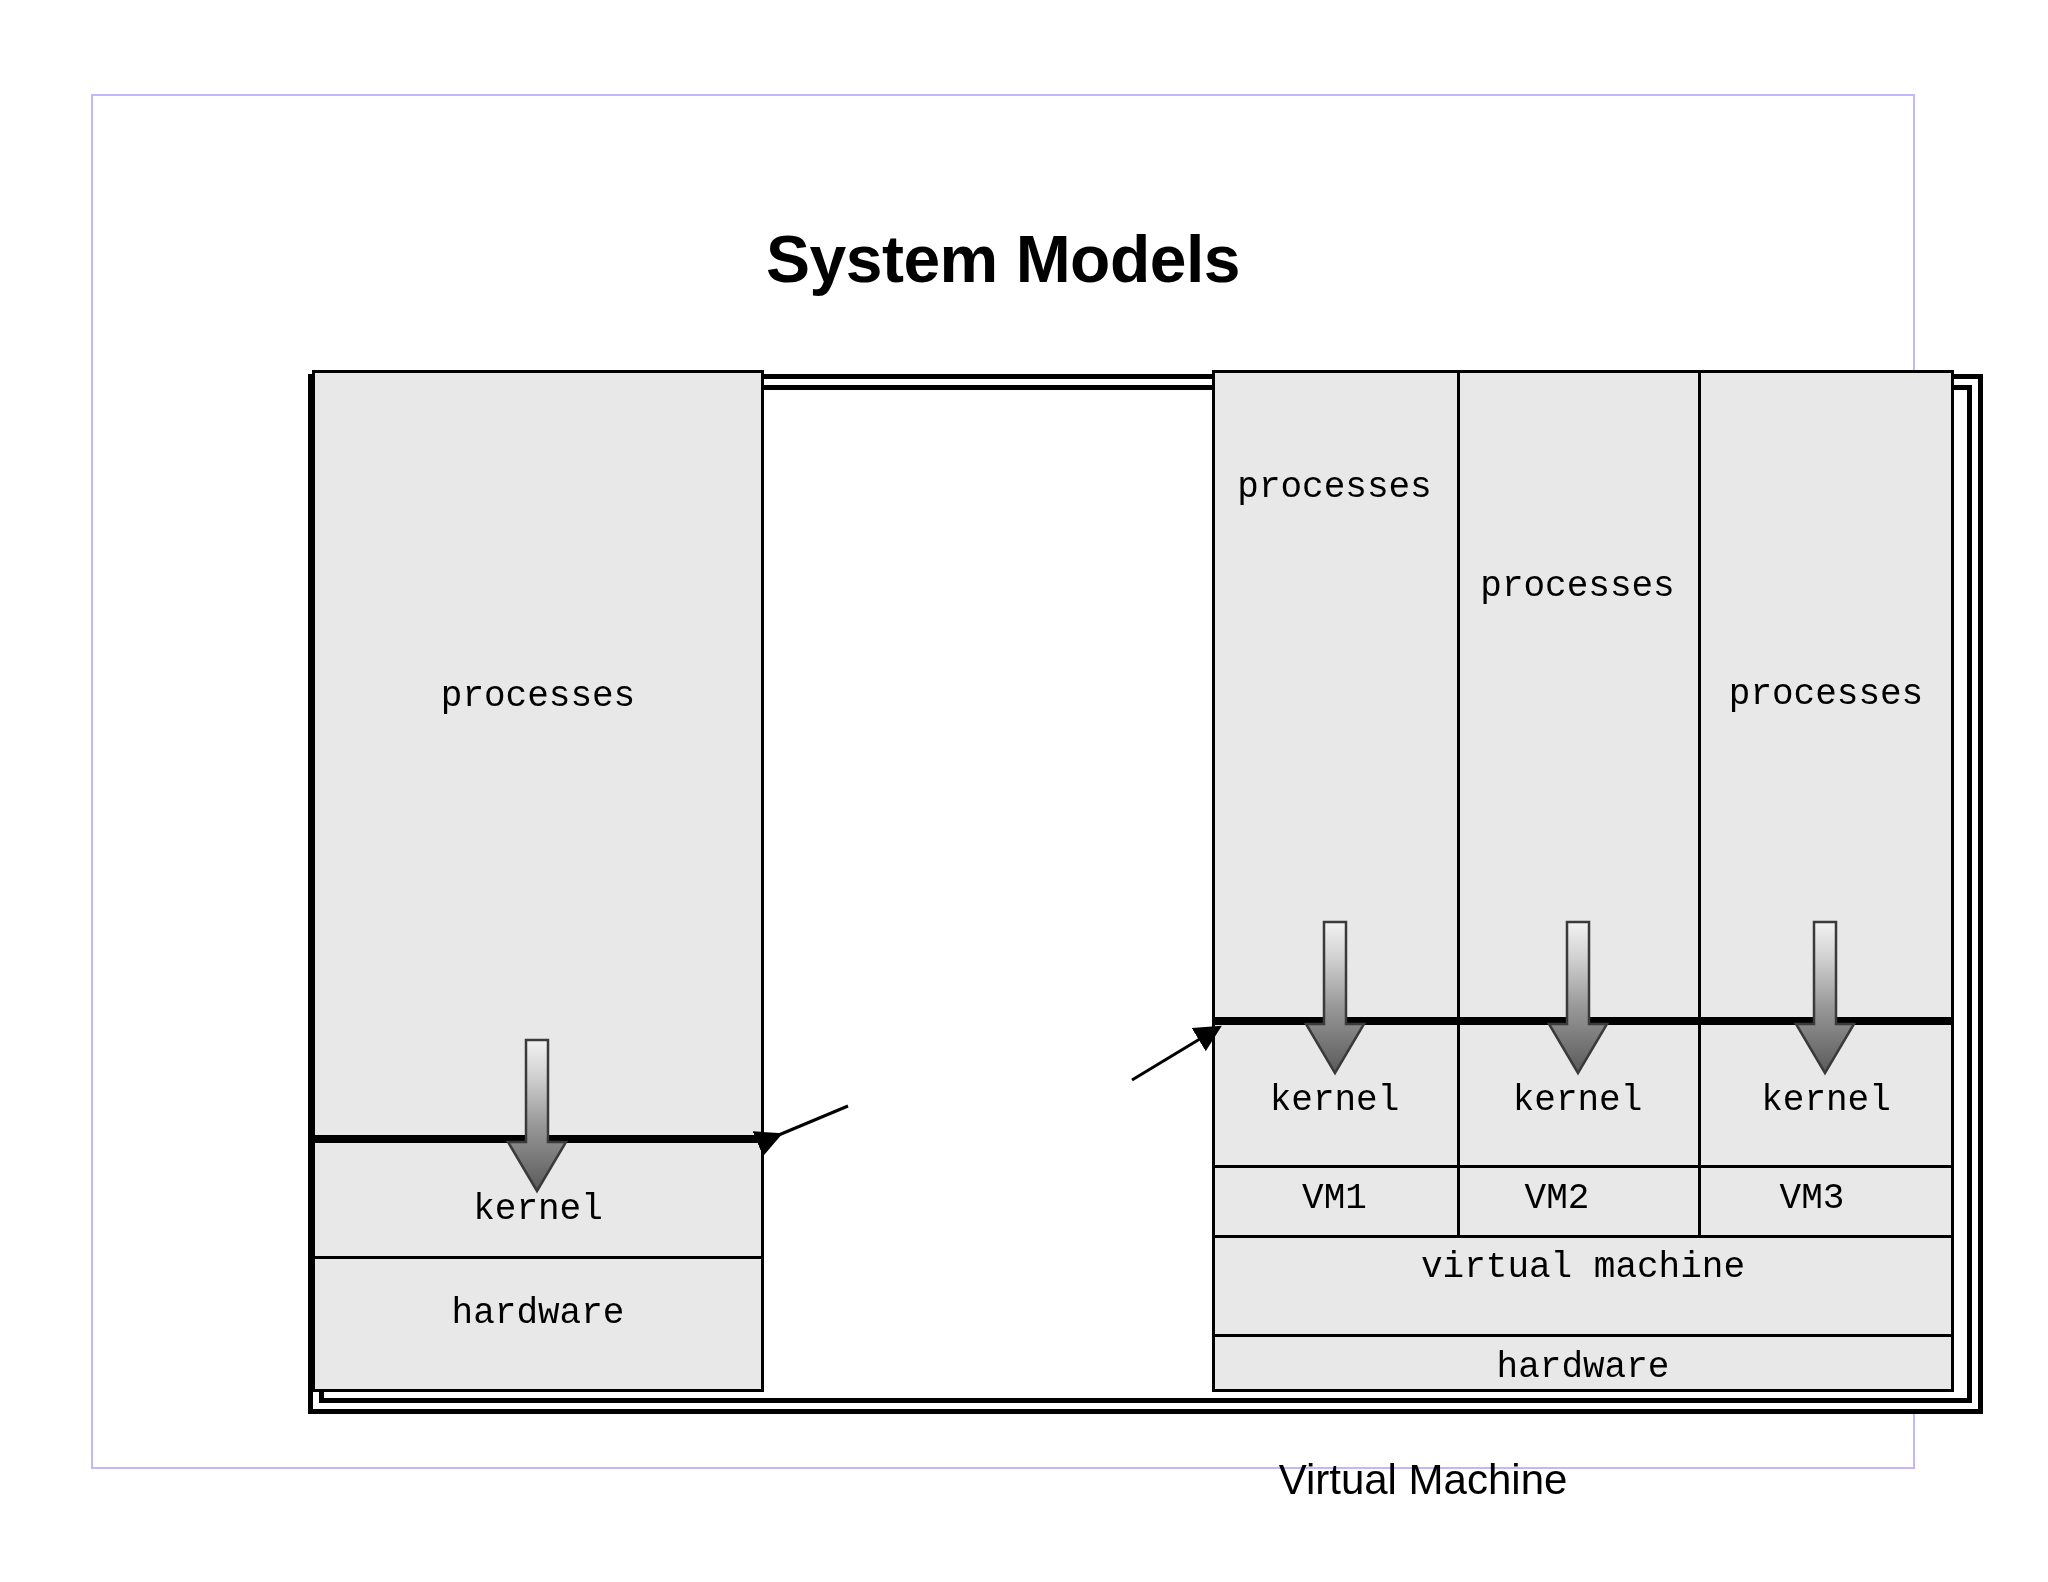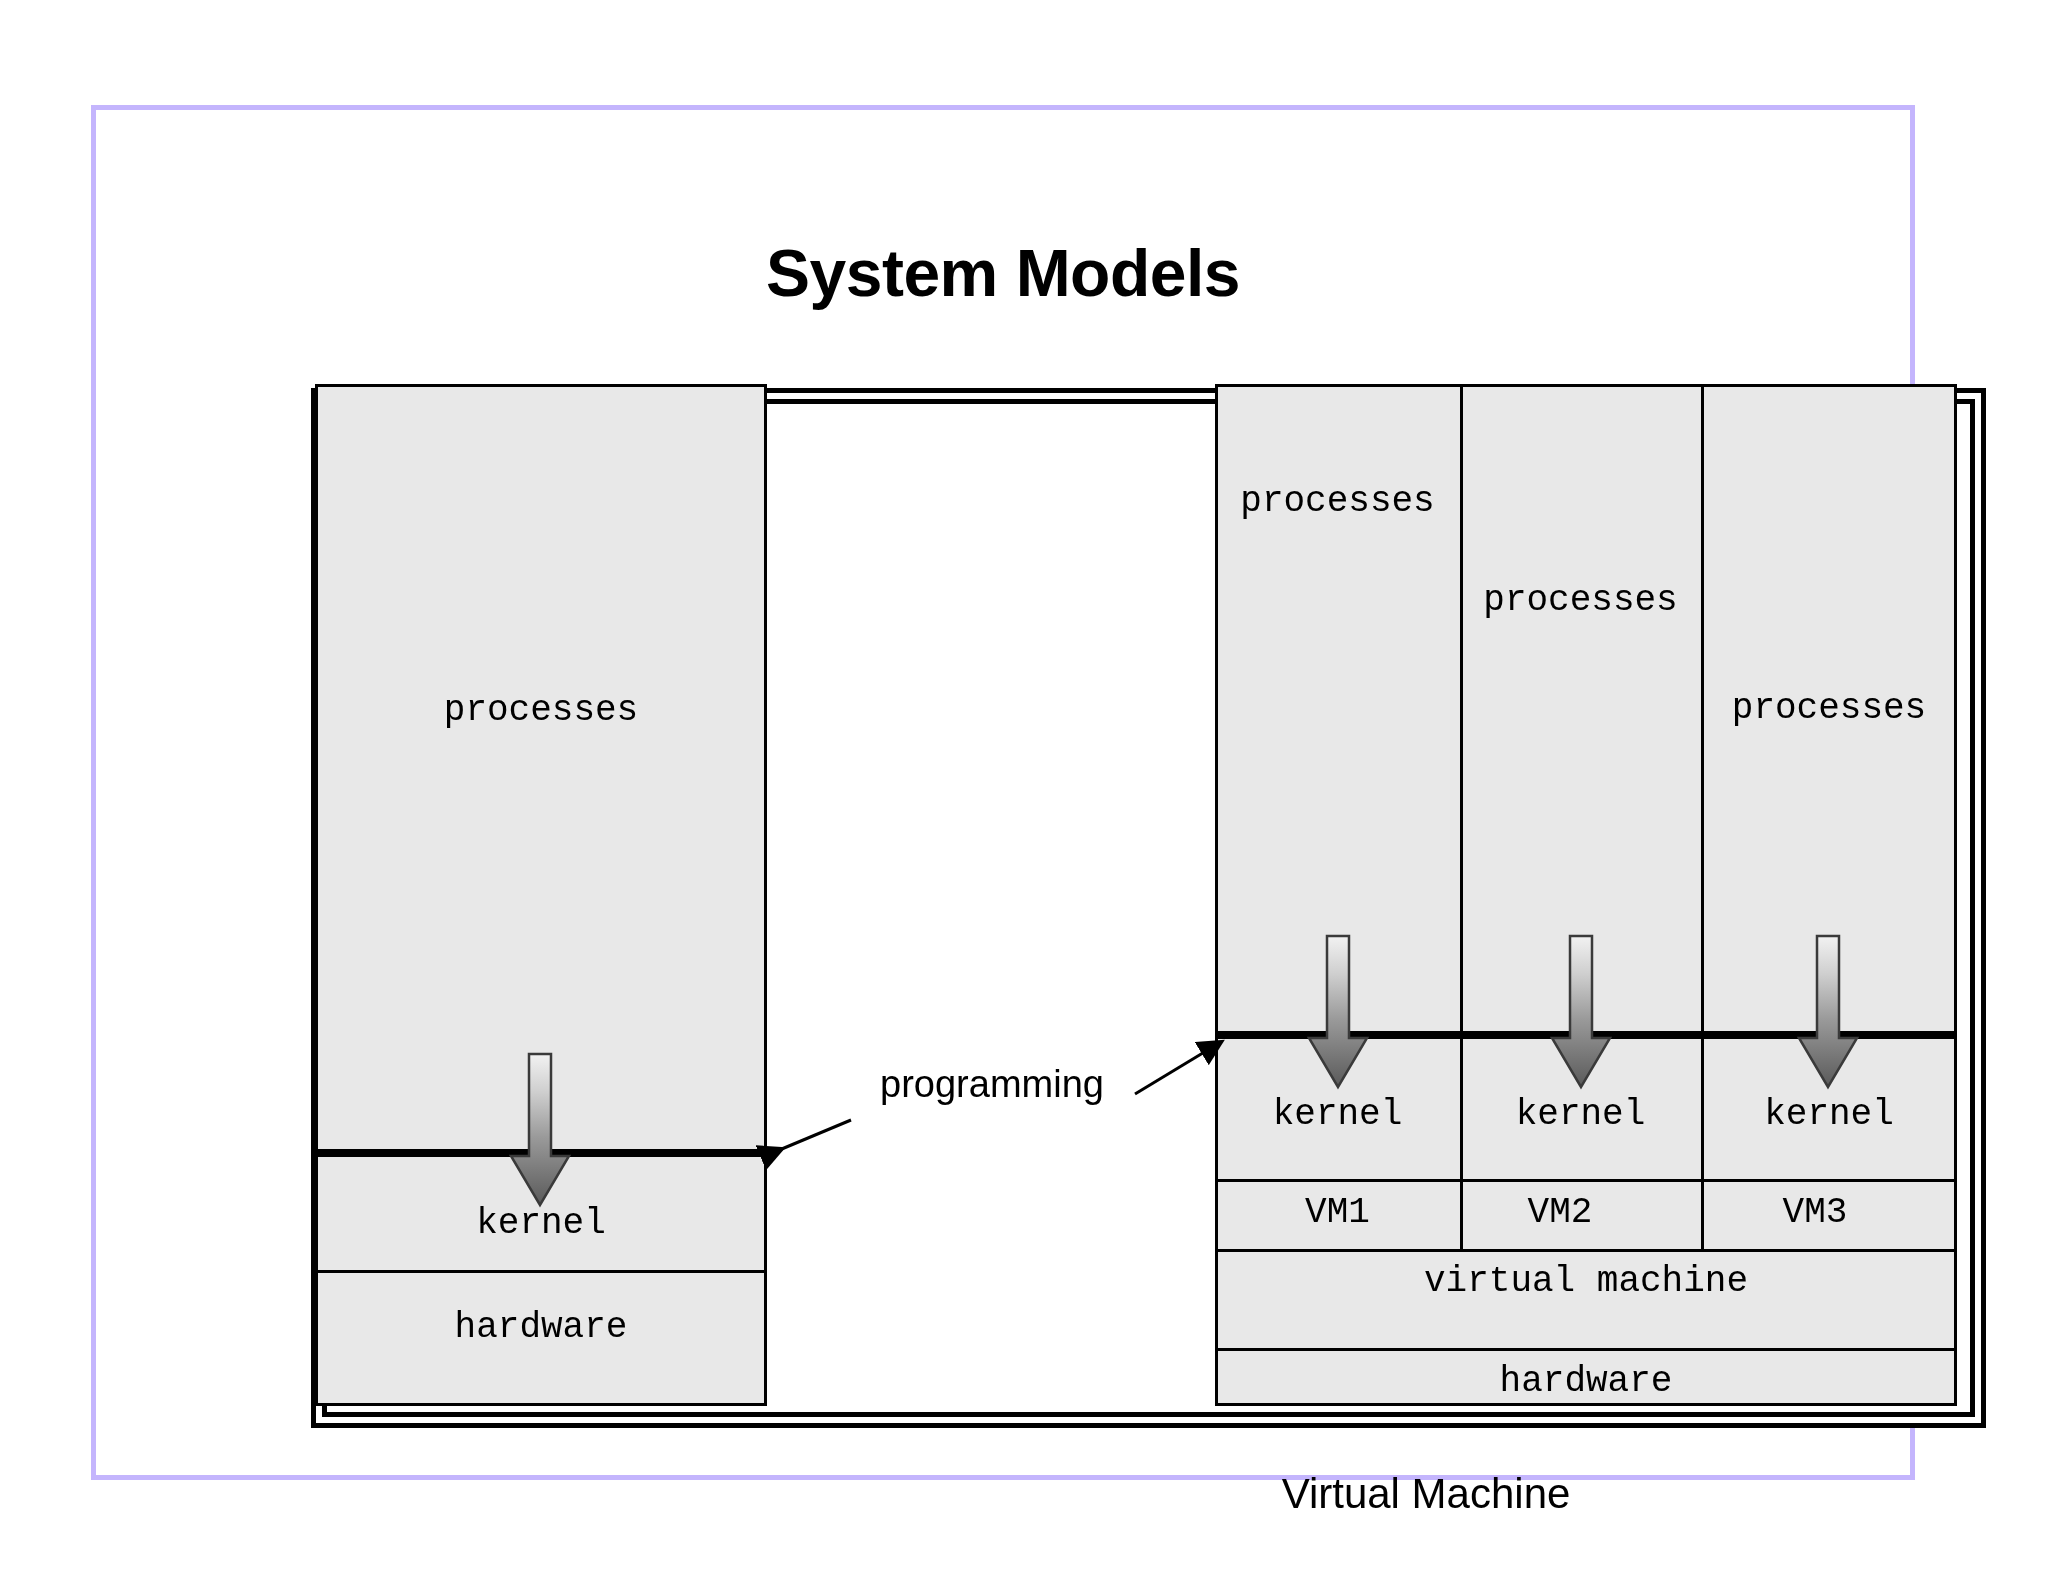--- a/index.html
+++ b/index.html
@@ -12,24 +12,24 @@
     height: 1582px;
     font-family: "Liberation Sans", sans-serif;
     position: relative;
     overflow: hidden;
   }
 
   
   #slide-frame {
     position: absolute;
     left: 91px;
-    top: 105px;
+    top: 94px;
     width: 1824px;
     height: 1375px;
-    border: 5px solid #c4b5fd;
+    border: 2px solid #c4b5fd;
     background: #ffffff;
     box-sizing: border-box;
   }
 
   
   #slide-title {
     position: absolute;
     left: 0;
     top: 125px;
     width: 100%;
@@ -233,21 +233,20 @@
               <stop offset="0%" stop-color="#f2f2f2"></stop>
               <stop offset="25%" stop-color="#cfcfcf"></stop>
               <stop offset="55%" stop-color="#9a9a9a"></stop>
               <stop offset="100%" stop-color="#5a5a5a"></stop>
             </linearGradient>
           </defs>
           <path d="M22,2 L44,2 L44,104 L62,104 L33,153 L4,104 L22,104 Z" fill="url(#gradR3)" stroke="#3a3a3a" stroke-width="2.5" stroke-linejoin="miter"></path>
         </svg>
 
         <div id="callout-text" style="left:500px; top:658px; width:330px;">
-          <div>programming</div>
         </div>
 
         <svg id="callout-arrows" style="left:420px; top:620px;" width="520" height="180" viewBox="0 0 520 180">
           <defs>
             <marker id="headL" markerWidth="9" markerHeight="9" refX="7.5" refY="4.5" orient="auto" markerUnits="strokeWidth">
               <path d="M9,0 L0,4.5 L9,9 z" fill="#000000"></path>
             </marker>
             <marker id="headR" markerWidth="9" markerHeight="9" refX="7.5" refY="4.5" orient="auto" markerUnits="strokeWidth">
               <path d="M0,0 L9,4.5 L0,9 z" fill="#000000"></path>
             </marker>

